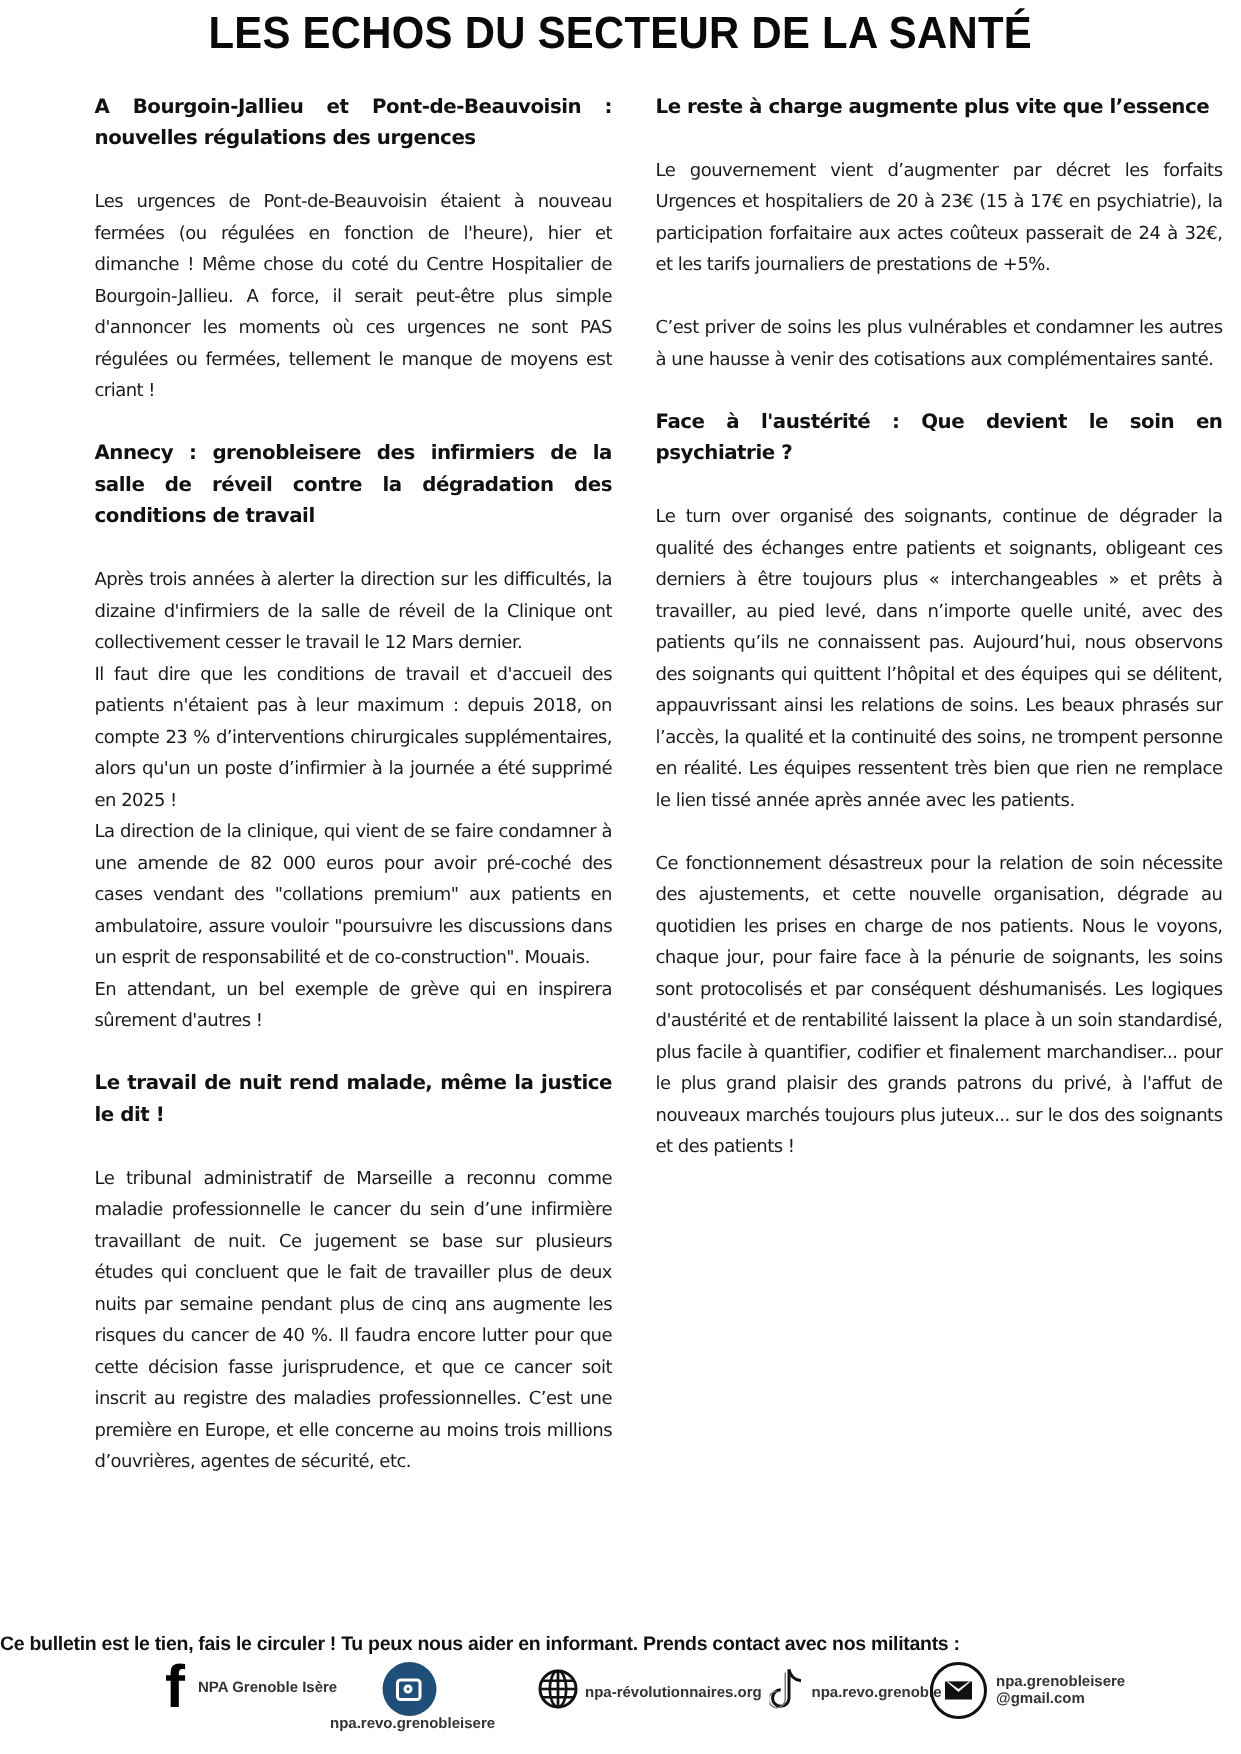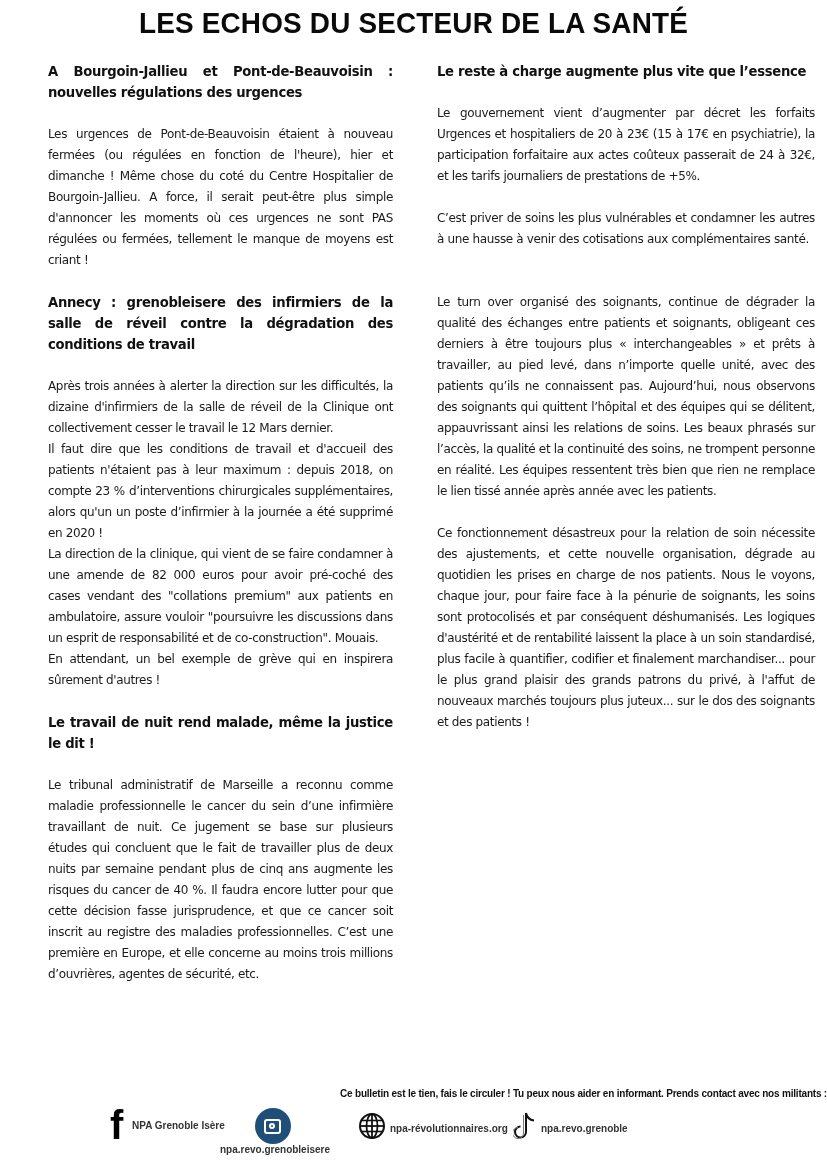--- a/index.html
+++ b/index.html
@@ -3,38 +3,38 @@
 <meta charset="utf-8">
 <style>
   html, body { margin: 0; padding: 0; background: #ffffff; }
   body { width: 827px; height: 1169px; position: relative; overflow: hidden; color: #111111; font-family: "DejaVu Sans", sans-serif; }
   .page-title {
     position: absolute; left: 0; top: 6px; width: 827px; text-align: center;
     font-family: "Liberation Sans", sans-serif; font-weight: bold; font-size: 30px;
     letter-spacing: 0.2px; color: #0a0a0a; transform: scaleX(0.93);
   }
   .col { position: absolute; top: 61px; width: 345px; }
-  .col-left { left: 48px; }
+  .col-left { left: 63px; }
   .col-right { left: 437px; width: 378px; }
   .col-right .inner { width: 378px; }
   h2 {
     margin: 0; font-family: "DejaVu Sans", sans-serif; font-weight: bold;
     font-size: 13.2px; line-height: 21px; text-align: justify; letter-spacing: -0.3px; color: #111;
   }
   p {
     margin: 0; font-family: "DejaVu Sans", sans-serif; font-size: 12px; line-height: 21px;
     text-align: justify; letter-spacing: -0.35px; color: #1a1a1a;
   }
   .gap { height: 21px; }
   .section { margin-bottom: 21px; }
 
   .footer { position: absolute; left: 0; top: 1088px; width: 827px; }
   .footer-note {
-    position: absolute; left: 0; width: 827px; top: 0; text-align: right;
-    font-family: "Liberation Sans", sans-serif; font-weight: bold; font-size: 10px; color: #111;
+    position: absolute; left: 0; width: 827px; top: 0; text-align: left;
+    font-family: "Liberation Sans", sans-serif; font-weight: bold; font-size: 13px; color: #111;
     letter-spacing: -0.2px;
   }
   .contacts { position: absolute; top: 20px; left: 110px; height: 44px; width: 640px; }
   .contact { position: absolute; display: flex; align-items: center; }
   .contact-label { font-family: "Liberation Sans", sans-serif; font-weight: bold; font-size: 10px; color: #333; line-height: 11px; text-align: left; }
   .fb { left: 0; top: 0; }
   .fb .icon { width: 18px; height: 34px; font-family: "Liberation Sans", sans-serif; font-weight: bold; font-size: 40px; line-height: 34px; color: #000; margin-right: 4px; }
   .ig { left: 110px; top: 0; flex-direction: column; }
   .ig .icon { width: 36px; height: 36px; border-radius: 50%; background: #1f4e79; display: flex; align-items: center; justify-content: center; margin-right: 5px; }
   .ig .cam { width: 17px; height: 15px; border: 2.5px solid #fff; border-radius: 3px; position: relative; box-sizing: border-box; }
@@ -57,41 +57,42 @@
 <div class="col col-left">
   <div class="section">
     <h2>A Bourgoin-Jallieu et Pont-de-Beauvoisin : nouvelles régulations des urgences</h2>
     <div class="gap"></div>
     <p>Les urgences de Pont-de-Beauvoisin étaient à nouveau fermées (ou régulées en fonction de l'heure), hier et dimanche ! Même chose du coté du Centre Hospitalier de Bourgoin-Jallieu. A force, il serait peut-être plus simple d'annoncer les moments où ces urgences ne sont PAS régulées ou fermées, tellement le manque de moyens est criant !</p>
   </div>
   <div class="section">
     <h2>Annecy : grenobleisere des infirmiers de la salle de réveil contre la dégradation des conditions de travail</h2>
     <div class="gap"></div>
     <p>Après trois années à alerter la direction sur les difficultés, la dizaine d'infirmiers de la salle de réveil de la Clinique ont collectivement cesser le travail le 12 Mars dernier.</p>
-    <p>Il faut dire que les conditions de travail et d'accueil des patients n'étaient pas à leur maximum : depuis 2018, on compte 23 % d’interventions chirurgicales supplémentaires, alors qu'un un poste d’infirmier à la journée a été supprimé en 2020 !</p>
+    <p>Il faut dire que les conditions de travail et d'accueil des patients n'étaient pas à leur maximum : depuis 2018, on compte 23 % d’interventions chirurgicales supplémentaires, alors qu'un un poste d’infirmier à la journée a été supprimé en 2025 !</p>
     <p>La direction de la clinique, qui vient de se faire condamner à une amende de 82 000 euros pour avoir pré-coché des cases vendant des "collations premium" aux patients en ambulatoire, assure vouloir "poursuivre les discussions dans un esprit de responsabilité et de co-construction". Mouais.</p>
     <p>En attendant, un bel exemple de grève qui en inspirera sûrement d'autres !</p>
   </div>
   <div class="section">
     <h2>Le travail de nuit rend malade, même la justice le dit !</h2>
     <div class="gap"></div>
     <p>Le tribunal administratif de Marseille a reconnu comme maladie professionnelle le cancer du sein d’une infirmière travaillant de nuit. Ce jugement se base sur plusieurs études qui concluent que le fait de travailler plus de deux nuits par semaine pendant plus de cinq ans augmente les risques du cancer de 40 %. Il faudra encore lutter pour que cette décision fasse jurisprudence, et que ce cancer soit inscrit au registre des maladies professionnelles. C’est une première en Europe, et elle concerne au moins trois millions d’ouvrières, agentes de sécurité, etc.</p>
   </div>
 </div>
 
 <div class="col col-right">
   <div class="inner">
     <div class="section">
       <h2>Le reste à charge augmente plus vite que l’essence</h2>
       <div class="gap"></div>
       <p>Le gouvernement vient d’augmenter par décret les forfaits Urgences et hospitaliers de 20 à 23€ (15 à 17€ en psychiatrie), la participation forfaitaire aux actes coûteux passerait de 24 à 32€, et les tarifs journaliers de prestations de +5%.</p>
       <div class="gap"></div>
       <p>C’est priver de soins les plus vulnérables et condamner les autres à une hausse à venir des cotisations aux complémentaires santé.</p>
     </div>
     <div class="section">
+      <h2>Face à l'austérité : Que devient le soin en psychiatrie ?</h2>
       <div class="gap"></div>
       <p>Le turn over organisé des soignants, continue de dégrader la qualité des échanges entre patients et soignants, obligeant ces derniers à être toujours plus « interchangeables » et prêts à travailler, au pied levé, dans n’importe quelle unité, avec des patients qu’ils ne connaissent pas. Aujourd’hui, nous observons des soignants qui quittent l’hôpital et des équipes qui se délitent, appauvrissant ainsi les relations de soins. Les beaux phrasés sur l’accès, la qualité et la continuité des soins, ne trompent personne en réalité. Les équipes ressentent très bien que rien ne remplace le lien tissé année après année avec les patients.</p>
       <div class="gap"></div>
       <p>Ce fonctionnement désastreux pour la relation de soin nécessite des ajustements, et cette nouvelle organisation, dégrade au quotidien les prises en charge de nos patients. Nous le voyons, chaque jour, pour faire face à la pénurie de soignants, les soins sont protocolisés et par conséquent déshumanisés. Les logiques d'austérité et de rentabilité laissent la place à un soin standardisé, plus facile à quantifier, codifier et finalement marchandiser... pour le plus grand plaisir des grands patrons du privé, à l'affut de nouveaux marchés toujours plus juteux... sur le dos des soignants et des patients !</p>
     </div>
   </div>
 </div>
 
 <div class="footer">
   <div class="footer-note">Ce bulletin est le tien, fais le circuler ! Tu peux nous aider en informant. Prends contact avec nos militants :</div>
@@ -122,14 +123,23 @@
     <div class="contact tt">
       <span class="icon">
         <svg width="26" height="32" viewBox="0 0 26 32">
           <path d="M13 3 L13 22 A5.5 5.5 0 1 1 7.5 16.5" fill="none" stroke="#111" stroke-width="2"></path>
           <path d="M13 3 C14 8 17 10 21 10.5" fill="none" stroke="#111" stroke-width="2"></path>
           <path d="M10.5 5 L10.5 23 A5.5 5.5 0 1 1 5 17.5" fill="none" stroke="#777" stroke-width="1"></path>
         </svg>
       </span>
       <span class="contact-label">npa.revo.grenoble</span>
     </div>
+    <div class="contact mail">
+      <span class="icon">
+          <span class="env"></span>
+        </span>
+      <span class="contact-label">
+        <span>npa.grenobleisere</span><br>
+        <span>@gmail.com</span>
+      </span>
+    </div>
   </div>
 </div>
 
 </body></html>

